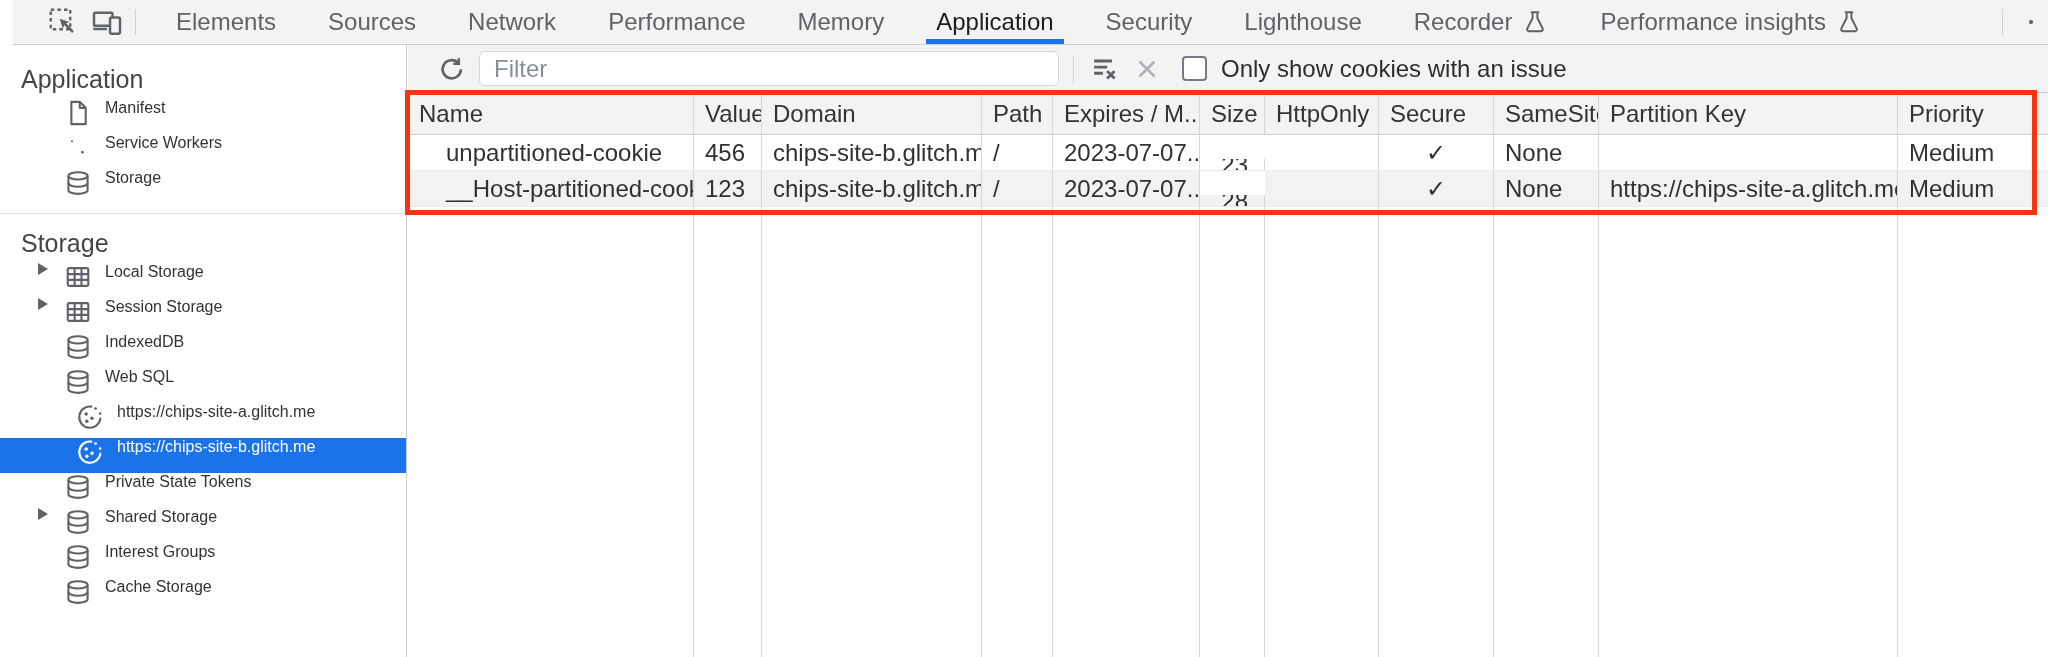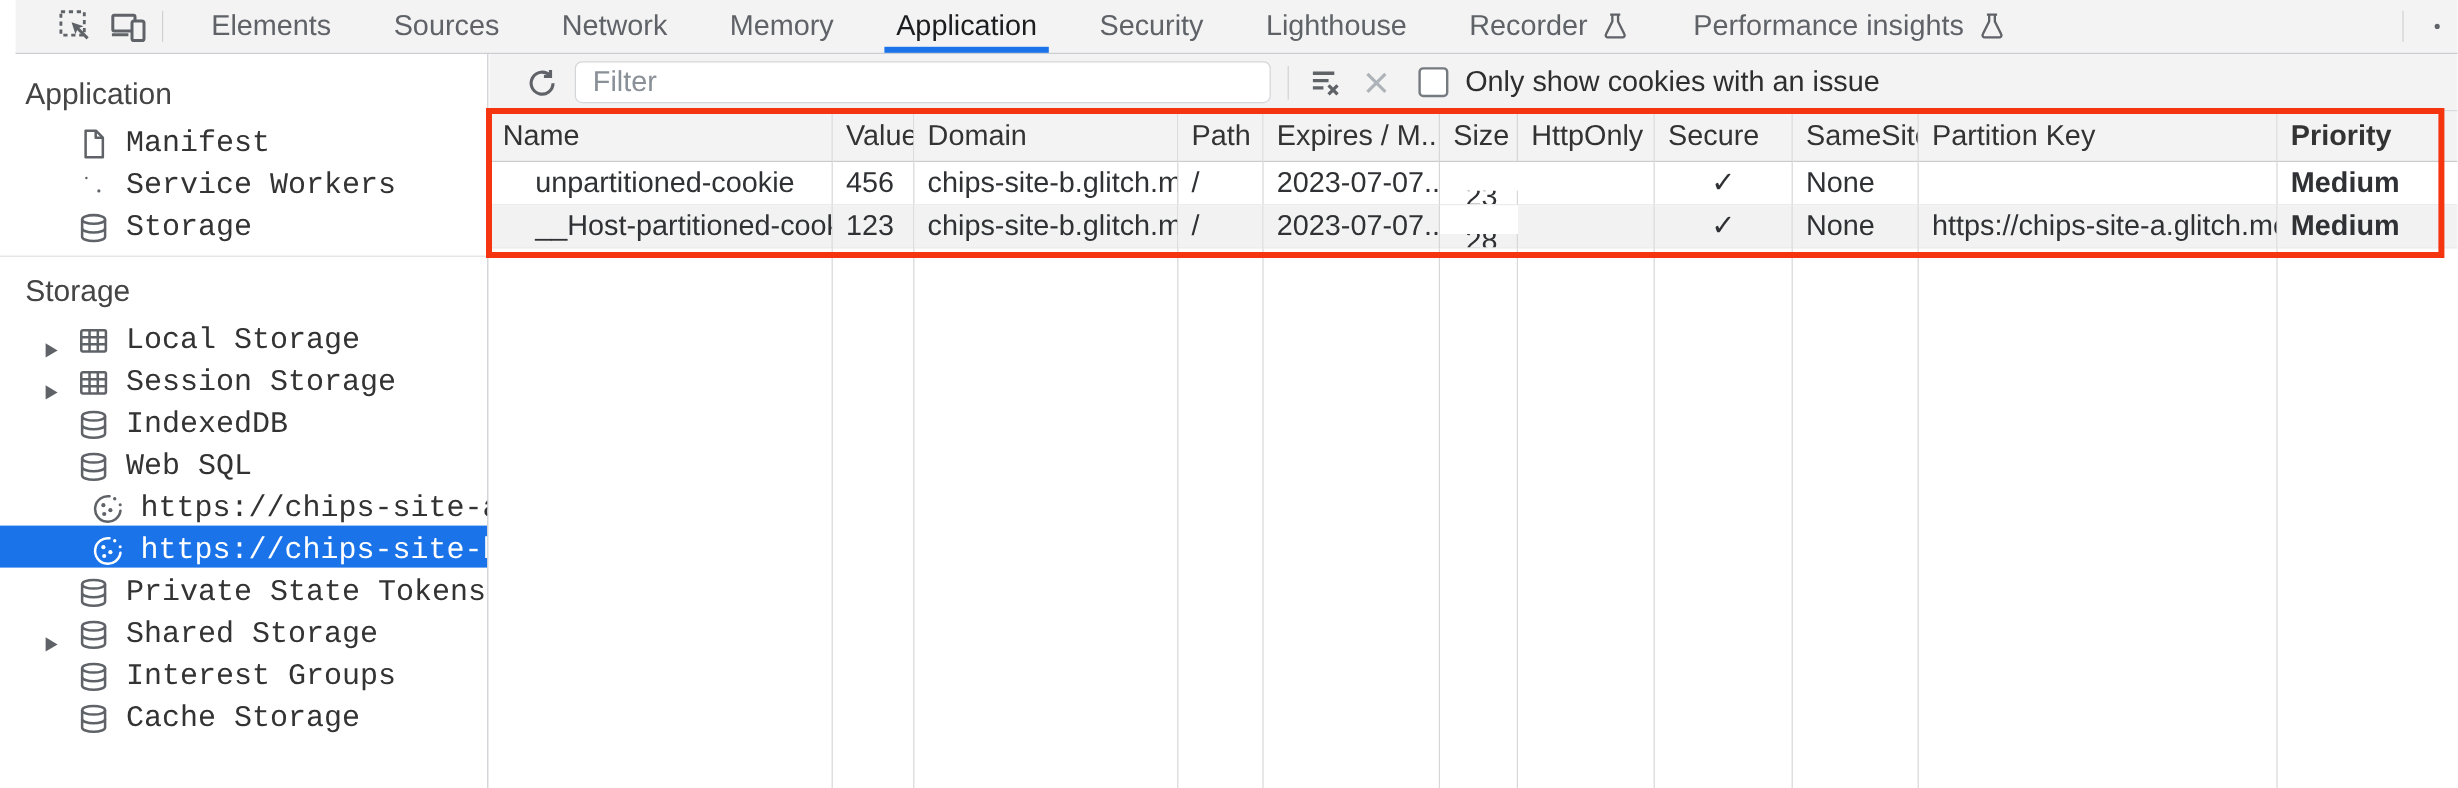--- a/index.html
+++ b/index.html
@@ -41,22 +41,22 @@
   .sidebar {
     position:absolute; left:0; top:45px; width:407px; height:612px;
     background:#fff; border-right:1px solid #cacdd1; overflow:hidden; padding-top:14px;
   }
   .side-title {
     height:40px; display:flex; align-items:center; padding-left:21px;
     font-size:25px; color:#454545;
   }
   .side-div { border-top:1px solid #e0e0e0; margin:9px 0; }
   .titem {
-    height:35px; display:flex; align-items:flex-end; padding-left:38px;
-    font-size:25px; color:#333; cursor:pointer; white-space:nowrap;font-family:Liberation Mono, monospace;
+    height:35px; display:flex; align-items:flex-start; padding-left:38px;
+    font-size:16px; color:#333; cursor:pointer; white-space:nowrap;
   }
   .titem .tw { width:26px; display:flex; align-items:center; flex:none; }
   .titem .ticon { width:28px; height:28px; color:#5f6368; flex:none; }
   .titem .tlabel { margin-left:13px; }
   .titem.lvl2 { padding-left:76px; }
   .titem.selected { background:#1a73e8; color:#fff; }
   .titem.selected .ticon { color:#fff; }
   .tri-r { width:0; height:0; border-left:10px solid #5f6368; border-top:6px solid transparent; border-bottom:6px solid transparent; }
   .tri-d { width:0; height:0; border-top:10px solid #5f6368; border-left:6px solid transparent; border-right:6px solid transparent; }
 
@@ -88,21 +88,21 @@
     display:grid;
     grid-template-columns:286px 68px 220px 71px 147px 65px 114px 115px 105px 299px minmax(0,1fr);
     grid-template-rows:42px 36px 36px minmax(0,1fr);
     background:#fff; font-size:24px;
   }
   .dgrow { display:contents; }
   .c {
     display:flex; align-items:center; padding:0 11px; white-space:nowrap; overflow:hidden;
     border-right:1px solid #d7d7d7; color:#2f3134;
   }
-  .c.last { border-right:none;font-weight:bold; }
+  .c.last { border-right:none; }
   .c.h { background:#f3f3f4; border-bottom:1px solid #cccccc; color:#333; }
   .c.d { border-bottom:1px solid #ebebeb; }
   .row-alt .c.d { background:#f2f2f2; }
   .c.name-cell { padding-left:38px; }
   .c.num { justify-content:flex-end; padding-right:16px;margin-top:24px; }
   .c.center { justify-content:center; }
   .c.fill { border-bottom:none; }
 
   
   .red-rect {
@@ -175,20 +175,23 @@
 
     <nav class="tabs">
       <div class="tab">
           <span>Elements</span>
         </div>
       <div class="tab">
           <span>Sources</span>
         </div>
       <div class="tab">
           <span>Network</span>
+        </div>
+      <div class="tab">
+          <span>Performance</span>
         </div>
       <div class="tab">
           <span>Memory</span>
         </div>
       <div class="tab active">
           <span>Application</span>
         </div>
       <div class="tab">
           <span>Security</span>
         </div>

